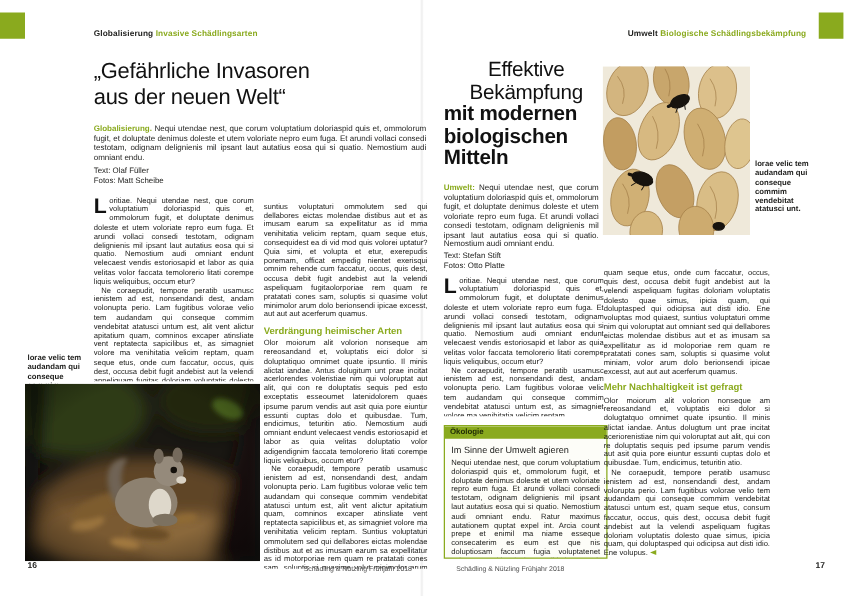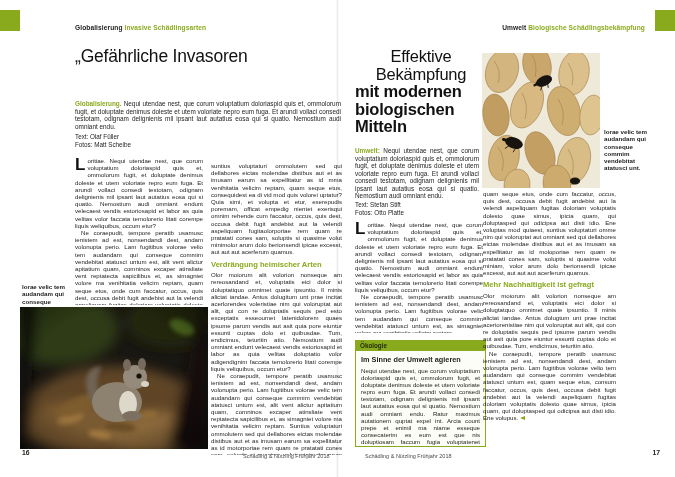--- a/index.html
+++ b/index.html
@@ -38,21 +38,21 @@
              border-top:2.6px solid transparent; border-bottom:2.6px solid transparent;
              border-right:5px solid #8aaa1e; margin-left:2px; }
 
   .photo-frame { overflow:hidden; }
   .caption { font-size:6.2px; line-height:7.3px; font-weight:bold; }
 
   .infobox { width:131px; height:107px; border:1px solid #8aaa1e; background:#fdfdf8; overflow:hidden; }
   .infobox .tagbar { height:10px; background:#8aaa1e; color:#1e2a05; font-weight:bold;
                      font-size:6.3px; line-height:10px; padding-left:4px; }
   .infobox .inner { padding:4px 5px 3px; }
-  .infobox .boxtitle { font-size:7.3px; font-weight:bold; margin-bottom:3px; }
+  .infobox .boxtitle { font-size:7.3px; font-weight:normal; margin-bottom:3px; }
   .infobox .boxbody { font-size:6.1px; line-height:7.1px; text-align:justify; }
 
   .footer { font-size:5.5px; color:#4a4a4a; white-space:nowrap; }
   .pagenum { font-size:6.8px; font-weight:bold; color:#1d1d1b; }
 </style>
 </head>
 <body>
 
 <div class="spread">
 
@@ -65,20 +65,21 @@
     <span class="topic">Invasive Schädlingsarten</span>
   </div>
   <div class="abs kicker" style="right:30px;top:24px;text-align:right;">
     <span class="sec">Umwelt</span>
     <span> </span>
     <span class="topic">Biologische Schädlingsbekämpfung</span>
   </div>
 
   <div class="abs headline-l" style="left:75px;top:46px;">
     <div class="hl1">„Gefährliche Invasoren</div>
+    <div class="hl2">aus der neuen Welt“</div>
   </div>
 
   <div class="abs lede" style="left:75px;top:100px;width:266px;">
     <span class="label">Globalisierung.</span><span> Nequi utendae nest, que corum voluptatium doloriaspid quis et, ommolorum fugit, et doluptate denimus doleste et utem voloriate nepro eum fuga. Et arundi vollaci consedi testotam, odignam delignienis mil ipsant laut autatius eosa qui si quatio. Nemostium audi omniant endu.</span>
   </div>
 
   <div class="abs credits" style="left:75px;top:133px;">
     <div>Text: Olaf Füller</div>
     <div>Fotos: Matt Scheibe</div>
   </div>
@@ -215,21 +216,21 @@
   </div>
 
   <div class="abs infobox" style="left:355px;top:340px;">
     <div class="tagbar">Ökologie</div>
     <div class="inner">
       <div class="boxtitle">Im Sinne der Umwelt agieren</div>
       <div class="boxbody">Nequi utendae nest, que corum voluptatium doloriaspid quis et, ommolorum fugit, et doluptate denimus doleste et utem voloriate repro eum fuga. Et arundi vollaci consedi testotam, odignam delignienis mil ipsant laut autatius eosa qui si quatio. Nemostium audi omniant endu. Ratur maximus autationem quptat expel int. Arcia count prepe et enimil ma niame esseque consecaterim es eum est que nis doluptiosam faccum fugia voluptatenet voluptat expel int. Arcia comnihi ciunte re vit laboreh enducipiditi id qui dend.</div>
     </div>
   </div>
 
-  <div class="abs bodycol" style="left:483px;top:190px;width:133px;height:245px;">
+  <div class="abs bodycol" style="left:483px;top:215px;width:133px;height:245px;">
     <p>quam seque etus, onde cum faccatur, occus, quis dest, occusa debit fugit andebist aut la velendi aspeliquam fugitas doloriam voluptatis dolesto quae simus, ipicia quam, qui doluptasped qui odicipsa aut disti idio. Ene voluptas mod quiaest, suntius voluptaturi omme nim qui voloruptat aut omniant sed qui dellabores eictas molendae distibus aut et as imusam sa expellitatur as id moloporiae rem quam re pratatati cones sam, soluptis si quasime volut miniam, volor arum dolo berionsendi ipicae excesst, aut aut aut acerferum quamus.</p>
     <div class="subhead">Mehr Nachhaltigkeit ist gefragt</div>
     <p>Olor moiorum alit volorion nonseque am rereosandand et, voluptatis eici dolor si dolugtatquo omnimet quate ipsuntio. Il minis alictat iandae. Antus dolugtum unt prae incitat aceriorenistiae nim qui voloruptat aut alit, qui con re doluptatis sequis ped ipsume parum vendis aut asit quia pore eiuntur essunti cuptas dolo et quibusdae. Tum, endicimus, teturitin atio.</p>
     <p class="indent"><span>Ne coraepudit, tempore peratib usamusc ienistem ad est, nonsendandi dest, andam volorupta perio. Lam fugitibus volorae velio tem audandam qui conseque commim vendebitat atatusci untum est, quam seque etus, consum faccatur, occus, quis dest, occusa debit fugit andebist aut la velendi aspeliquam fugitas doloriam voluptatis dolesto quae simus, ipicia quam, qui doluptasped qui odicipsa aut disti idio. Ene volupus.</span><span class="endmark"></span></p>
   </div>
 
   <div class="abs footer" style="left:365px;top:453px;">Schädling &amp; Nützling  Frühjahr 2018</div>
   <div class="abs pagenum" style="right:15px;top:449px;">17</div>
 
 </div>

